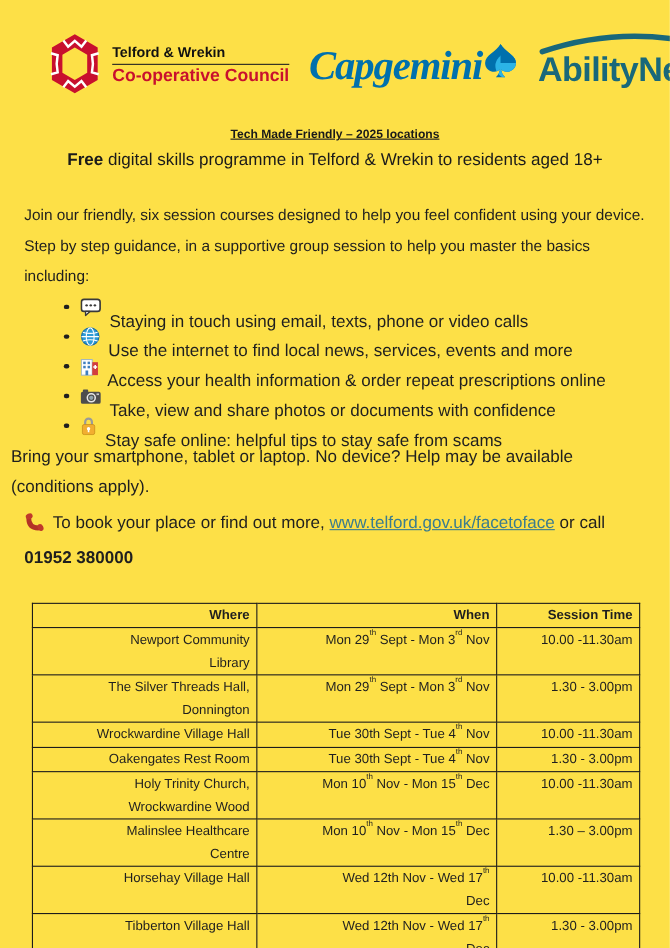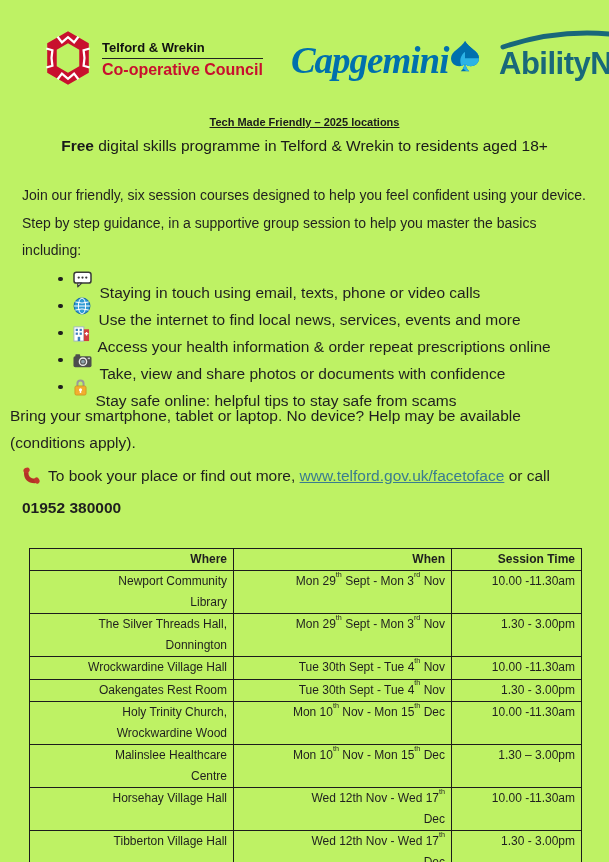--- a/index.html
+++ b/index.html
@@ -1,27 +1,27 @@
 <!DOCTYPE html>
 <html><head>
 <meta charset="utf-8">
 <style>
   * { margin:0; padding:0; box-sizing:border-box; }
   body { background:#ffffff; font-family:"Liberation Sans", sans-serif; }
   .page {
-    position:relative; width:609px; height:862px; background:#bef264;
+    position:relative; width:609px; height:862px; background:#fde047;
     color:#1f1f1f; overflow:hidden;
   }
   
   .logo-row { display:flex; align-items:center; margin:28px 18px 0 42px; height:64px; gap:12px; }
   .tw-logo { display:flex; align-items:center; gap:8px; flex:0 0 auto; }
   .tw-text { display:flex; flex-direction:column; }
   .tw-line1 { font-weight:bold; font-size:13px; color:#111; border-bottom:1.5px solid #222; padding-bottom:2px; line-height:1.1; white-space:nowrap; }
   .tw-line2 { font-weight:bold; font-size:16px; color:#C8102E; margin-top:2px; white-space:nowrap; }
-  .cap-logo { display:flex; align-items:flex-end; flex:0 0 auto; margin-left:16px; }
+  .cap-logo { display:flex; align-items:center; flex:0 0 auto; margin-left:6px; }
   .cap-text { font-family:"Liberation Serif", serif; font-style:italic; font-weight:bold;
               font-size:37px; color:#0070AD; letter-spacing:-1px; line-height:1; }
   .cap-spade { margin-left:1px; margin-top:-4px; }
   .abn-logo { flex:0 0 auto; margin-left:0px; }
   
   .title { text-align:center; font-weight:bold; font-size:11px; margin-top:24px; color:#1a1a1a;text-decoration:underline; }
   .subtitle { text-align:center; font-size:15.5px; margin-top:9px; color:#1a1a1a; }
   .subtitle b { font-weight:bold; }
   
   .intro { margin:27px 21px 0 22px; font-size:14px; line-height:27.5px; }

